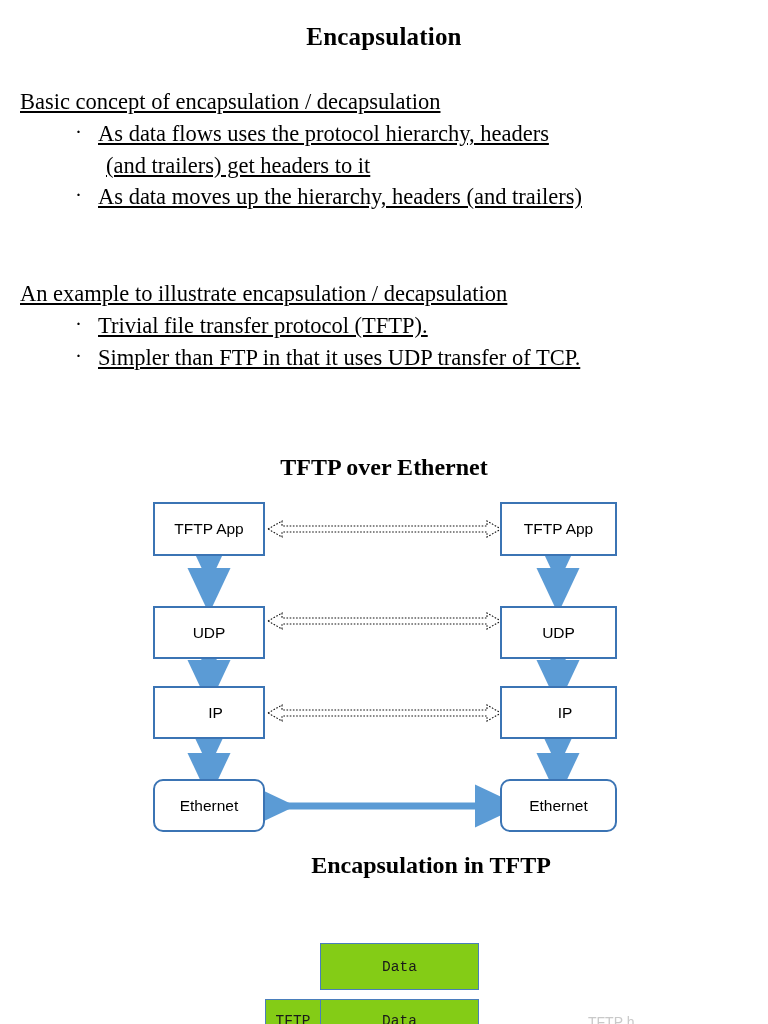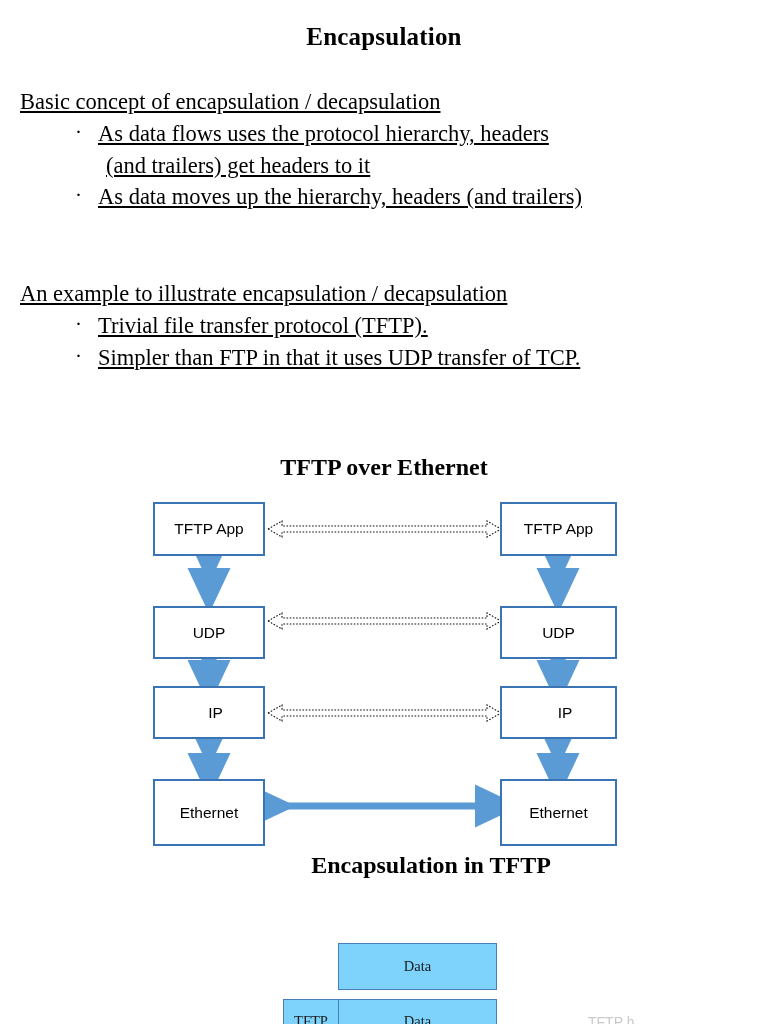--- a/index.html
+++ b/index.html
@@ -110,36 +110,35 @@
     z-index: 3;
   }
 
   
   .n-l { left: 153px; width: 112px; }
   .n-r { left: 500px; width: 117px; }
 
   .row-app  { top: 502px; height: 54px; }
   .row-udp  { top: 594px; height: 53px; margin-top: 12px; }
   .row-ip   { top: 686px; height: 53px; padding-left: 13px; }
-  .row-eth  { top: 779px; height: 67px; }
+  .row-eth  { top: 779px; height: 53px; border-radius: 10px; }
 
   
   .pkt {
     position: absolute;
     box-sizing: border-box;
-    background: #7dd3fc;
+    background: #84cc16;
     border: 1.5px solid #4a7ebb;
-    font-family: Liberation Serif, serif;
+    font-family: Liberation Mono, monospace;
     font-size: 14.5px;
     color: #1a1a1a;
     display: flex;
     align-items: center;
     justify-content: center;
     z-index: 3;
-    margin-left: 18px;
   }
   #pkt-data-1 { left: 320px; top: 943px; width: 159px; height: 47px; }
   #pkt-hdr-2  { left: 265px; top: 999px; width: 56px;  height: 44px; font-size: 14.5px; }
   #pkt-data-2 { left: 320px; top: 999px; width: 159px; height: 44px; }
 
   .faint-label {
     position: absolute;
     left: 588px;
     top: 1014px;
     font-family: "Liberation Sans", "DejaVu Sans", sans-serif;

